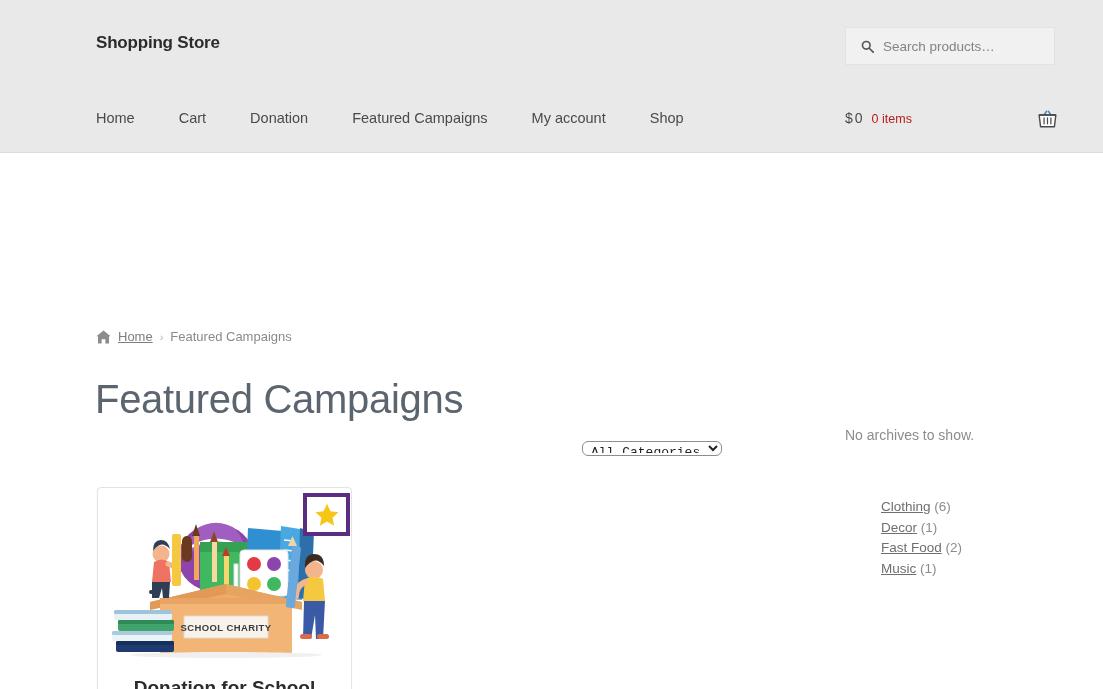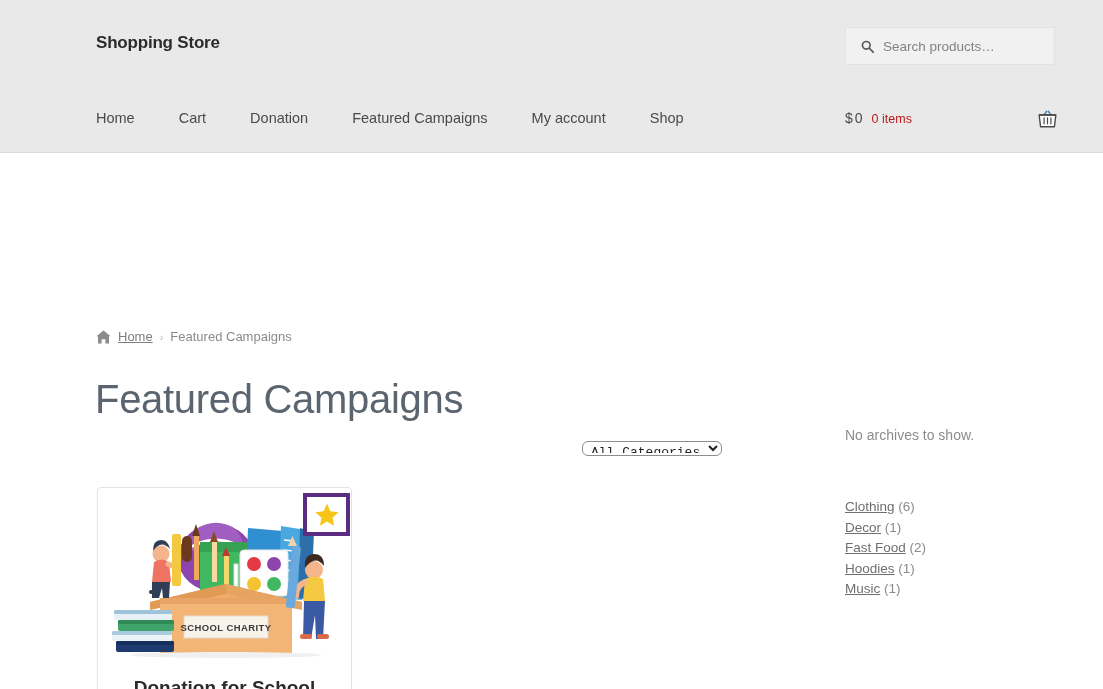--- a/index.html
+++ b/index.html
@@ -237,20 +237,21 @@
     font-size: 13.5px;
     line-height: 20.5px;
     color: #8c8c8c;
     padding: 0;
   }
   .cat-row.child { padding-left: 36px; }
   .cat-link {
     color: #6f6f6f;
     text-decoration: underline;
     cursor: pointer;
+    margin-left: 36px;
   }
   .cat-count { color: #8c8c8c; }
 </style>
 </head>
 <body>
 
 <header class="site-header">
 
   <div class="site-title">Shopping Store</div>
 
@@ -421,23 +422,19 @@
       </li>
       <li class="cat-row">
         <a class="cat-link">Decor</a>
         <span class="cat-count">(1)</span>
       </li>
       <li class="cat-row">
         <a class="cat-link">Fast Food</a>
         <span class="cat-count">(2)</span>
       </li>
       <li class="cat-row">
-        <a class="cat-link">Hoodies</a>
-        <span class="cat-count">(1)</span>
-      </li>
-      <li class="cat-row">
         <a class="cat-link">Music</a>
         <span class="cat-count">(1)</span>
       </li>
     </ul>
   </aside>
 
 </main>
 
 </body></html>

